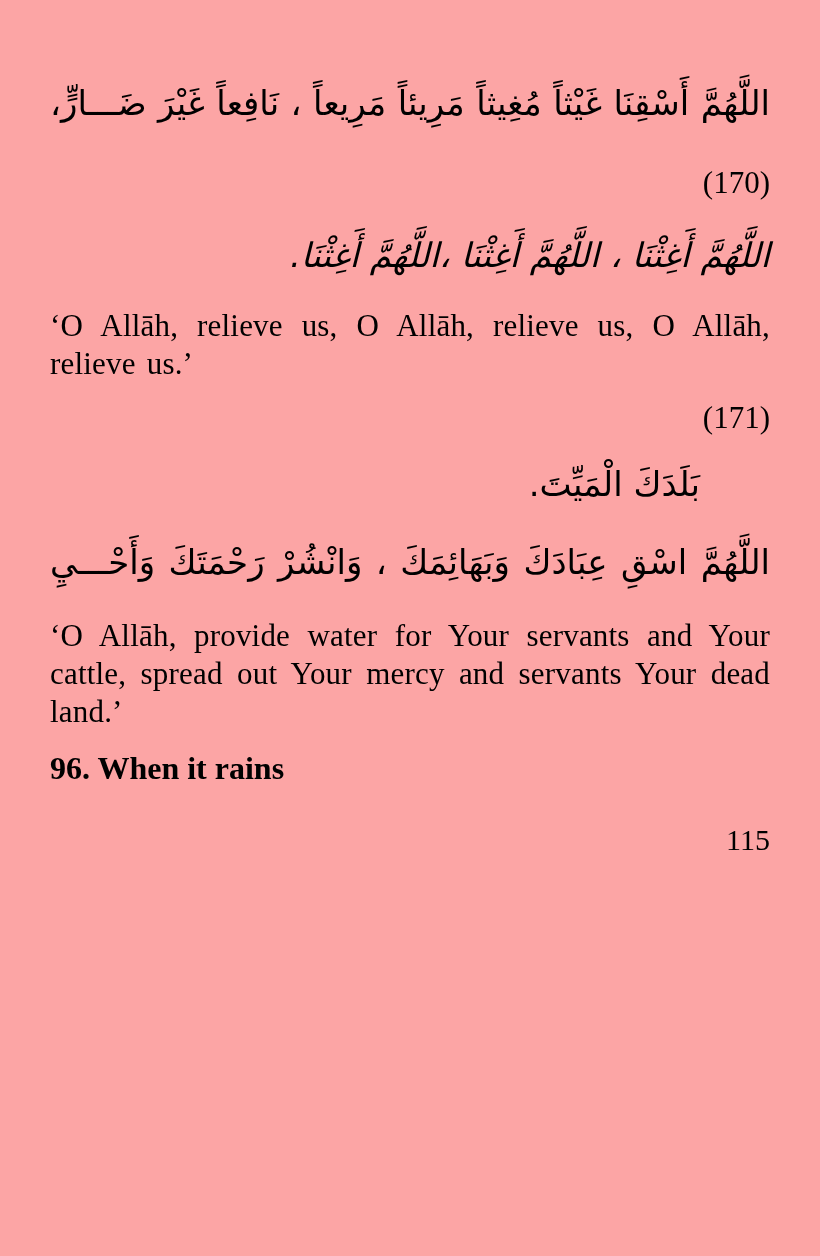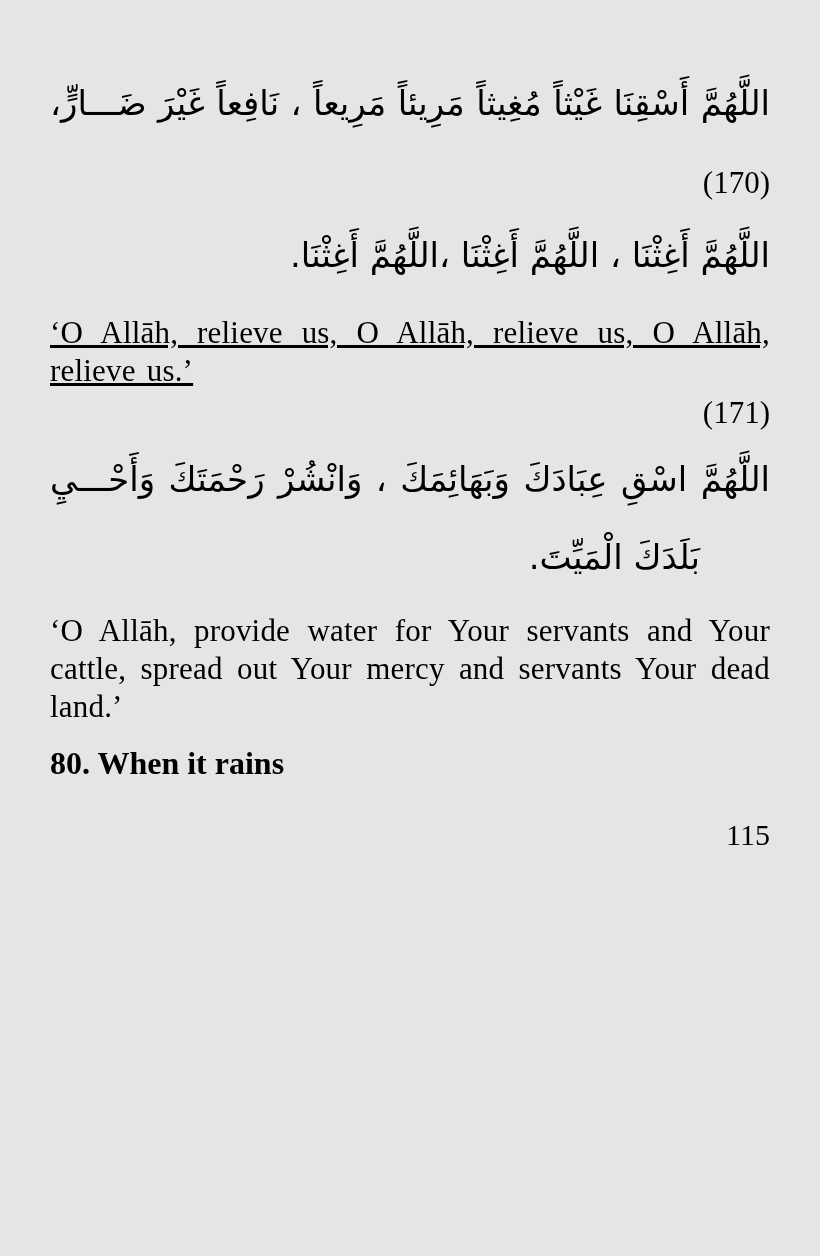--- a/index.html
+++ b/index.html
@@ -5,21 +5,21 @@
   html, body {
     margin: 0;
     padding: 0;
     background: #ffffff;
   }
   .page {
     position: relative;
     width: 820px;
     height: 1256px;
     margin: 0 auto;
-    background: #e5e5e5;
+    background: #fca5a5;
     color: #000000;
     box-sizing: border-box;
     padding: 64px 50px 0 50px;
     overflow: hidden;
     font-family: "Liberation Serif", "DejaVu Serif", serif;
   }
   
   .ar-block { margin: 0; }
   .ar-line {
     direction: rtl;
@@ -42,41 +42,41 @@
   .english {
     margin: 0;
     font-size: 31px;
     line-height: 38px;
     text-align: justify;
     text-justify: inter-word;
     word-spacing: 3px;
     letter-spacing: 0.2px;
   }
   .m-english-1 { margin-top: 24px; }
-  .m-english-2 { margin-top: 20px; text-decoration: underline; }
+  .m-english-2 { margin-top: 13px; }
   .m-english-3 { margin-top: 16px; }
   
   .ref {
     margin: 0;
     font-size: 31px;
     line-height: 38px;
     text-align: right;
   }
   .m-ref-1 { margin-top: 22px; }
-  .m-ref-2 { margin-top: 4px; }
+  .m-ref-2 { margin-top: 16px; }
   .m-ref-3 { margin-top: 20px; }
   
   .heading {
     margin: 18px 0 0 0;
     font-size: 32px;
     line-height: 38px;
     font-weight: bold;
     text-align: left;
   }
-  .m-ar-2 { margin-top: 14px; }
+  .m-ar-2 { margin-top: 14px; font-style: italic; }
   .m-ar-3 { margin-top: 8px; }
   .m-ar-4 { margin-top: 0; }
   
   .pagenum {
     margin: 36px 0 0 0;
     text-align: right;
     font-size: 30px;
     line-height: 34px;
   }
 </style>
@@ -94,27 +94,27 @@
 
   <div class="ar-block m-ar-2">
     <div class="ar-line">اللَّهُمَّ أَغِثْنَا ، اللَّهُمَّ أَغِثْنَا ،اللَّهُمَّ أَغِثْنَا.</div>
   </div>
 
   <p class="english m-english-2">‘O Allāh, relieve us, O Allāh, relieve us, O Allāh, relieve us.’</p>
 
   <p class="ref m-ref-2">(171)</p>
 
   <div class="ar-block m-ar-3">
+    <div class="ar-line cont">بَلَدَكَ الْمَيِّتَ.</div>
     <div class="ar-line full">اللَّهُمَّ اسْقِ عِبَادَكَ وَبَهَائِمَكَ ، وَانْشُرْ رَحْمَتَكَ وَأَحْـــيِ</div>
-    <div class="ar-line cont">بَلَدَكَ الْمَيِّتَ.</div>
   </div>
 
   <p class="english m-english-3">‘O Allāh, provide water for Your servants and Your cattle, spread out Your mercy and servants Your dead land.’</p>
 
-  <h2 class="heading">80. When it rains</h2>
+  <h2 class="heading">96. When it rains</h2>
 
   <p class="ref m-ref-3"></p>
 
   <div class="ar-block m-ar-4">
     <div class="ar-line"></div>
   </div>
 
   <p class="pagenum">115</p>
 
 </div>

